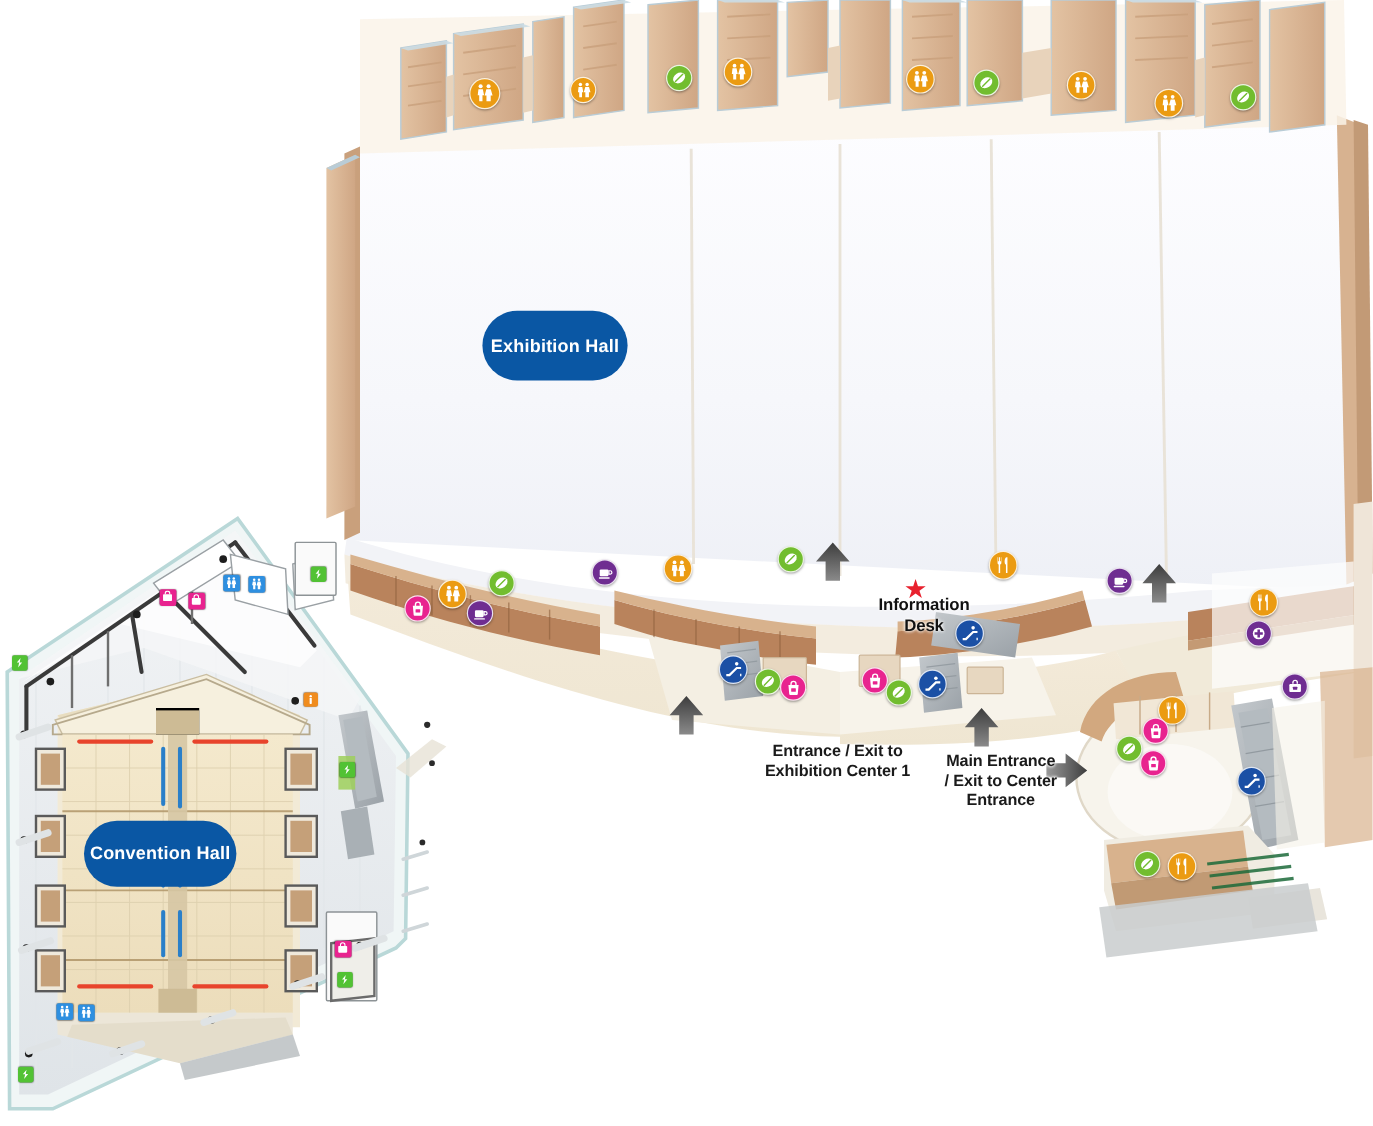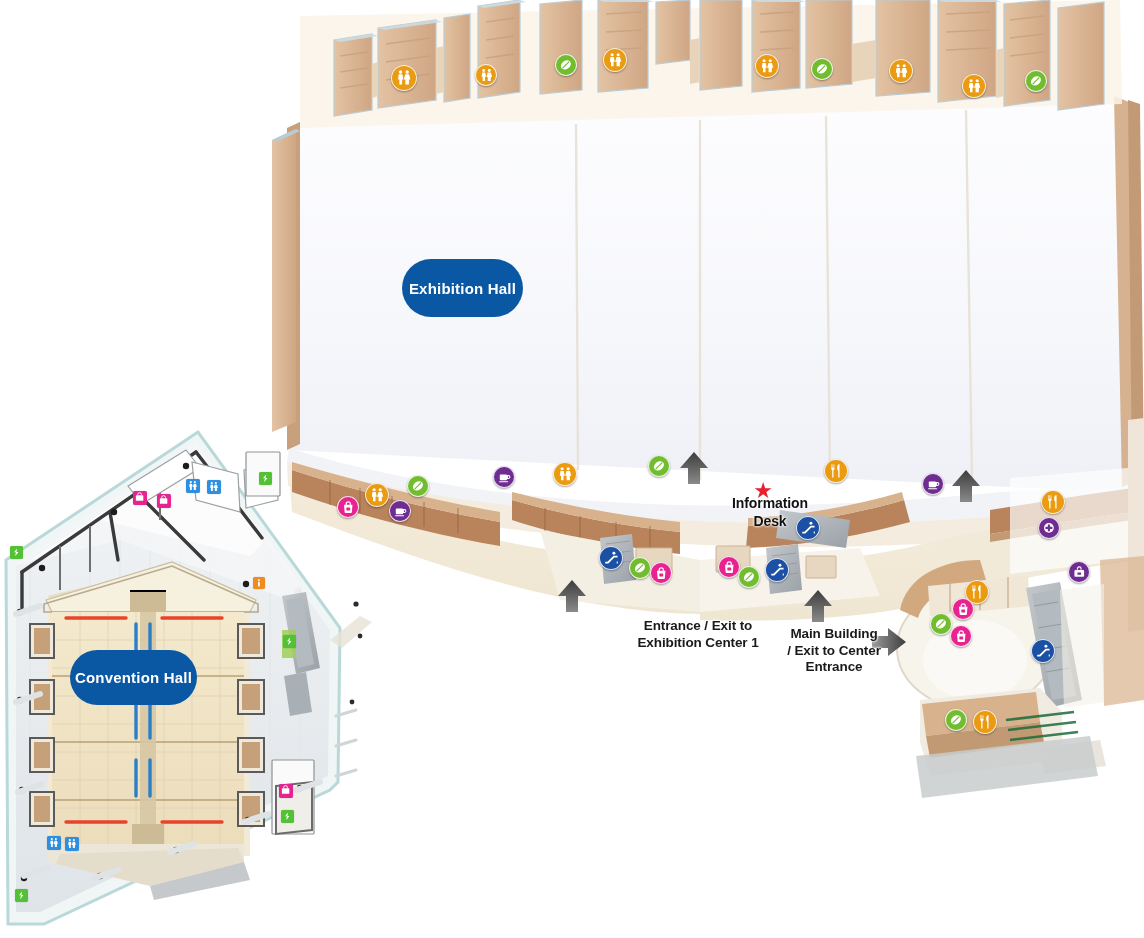--- a/index.html
+++ b/index.html
@@ -22,21 +22,21 @@
     display: flex; align-items: center; justify-content: center;
     background: #0a57a4;
     color: #ffffff;
     font-weight: bold;
     border-radius: 999px;
     letter-spacing: .2px;
     white-space: nowrap;
     z-index: 40;
   }
   #pill-exhibition { left: 368px; top: 259px; width: 121px; height: 58px; font-size: 15px; margin-left: 34px; }
-  #pill-convention { left: 70px; top: 650px; width: 127px; height: 55px; font-size: 15px; }
+  #pill-convention { left: 70px; top: 684px; width: 127px; height: 55px; font-size: 15px; }
 
   
   .annot {
     position: absolute;
     text-align: center;
     color: #1a1a1a;
     font-size: 13.5px;
     line-height: 16.5px;
     font-weight: bold;
     letter-spacing: -0.1px;
@@ -496,21 +496,21 @@
     <div>Information</div>
     <div>Desk</div>
   </div>
 
   <div class="annot" id="annot-ent1">
     <div>Entrance / Exit to</div>
     <div>Exhibition Center 1</div>
   </div>
 
   <div class="annot" id="annot-main">
-    <div>Main Building</div>
+    <div>Main Entrance</div>
     <div>/ Exit to Center</div>
     <div>Entrance</div>
   </div>
 
   <div id="facility-layer" class="layer">
       <div class="fac" style="left: 391px; top: 65px; width: 26px; height: 26px; background: rgb(235, 155, 18);">
         <svg width="17.68" height="17.68" viewBox="0 0 24 24" fill="#fff">
       <circle cx="7.5" cy="4" r="2.3"></circle>
           <path d="M5 7.2h5l1.4 7H9.6V21H5.9v-6.8H4.2z"></path>
       <circle cx="16.5" cy="4" r="2.3"></circle>

